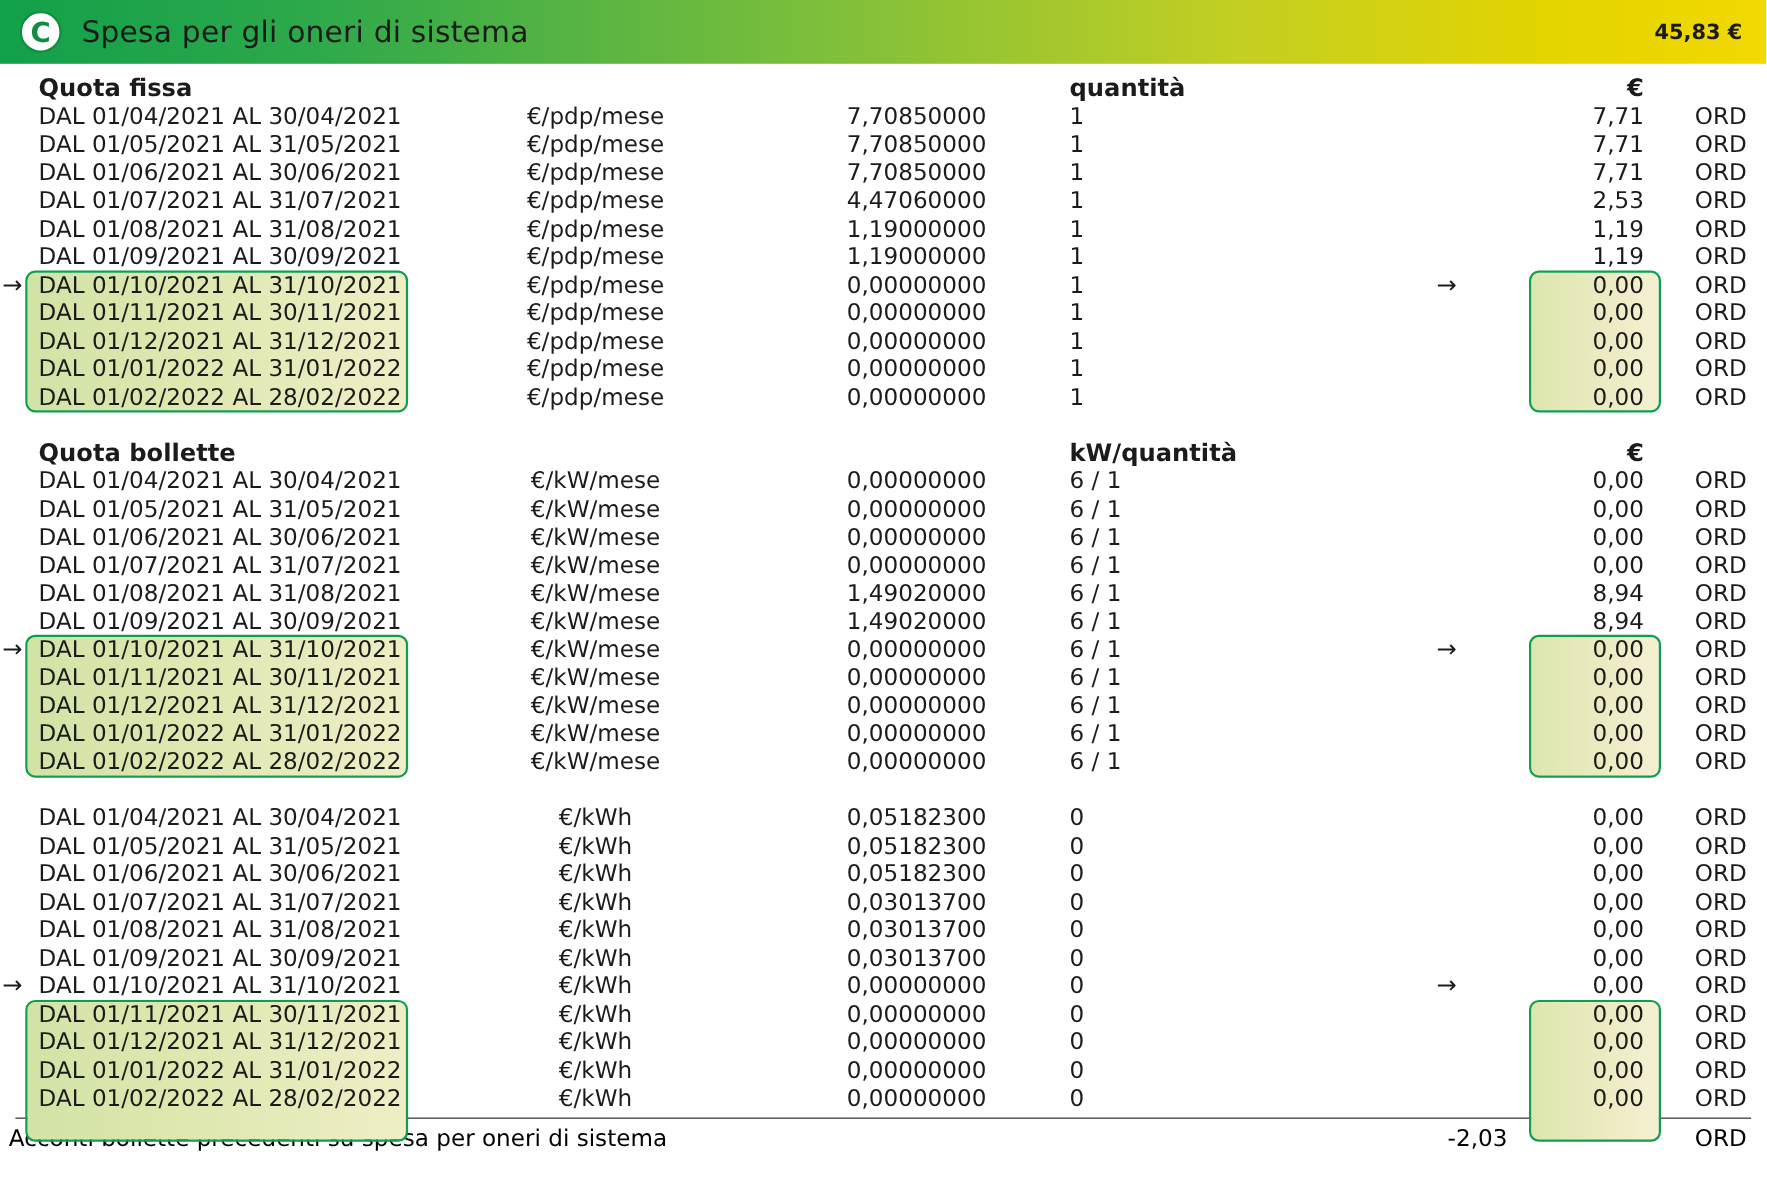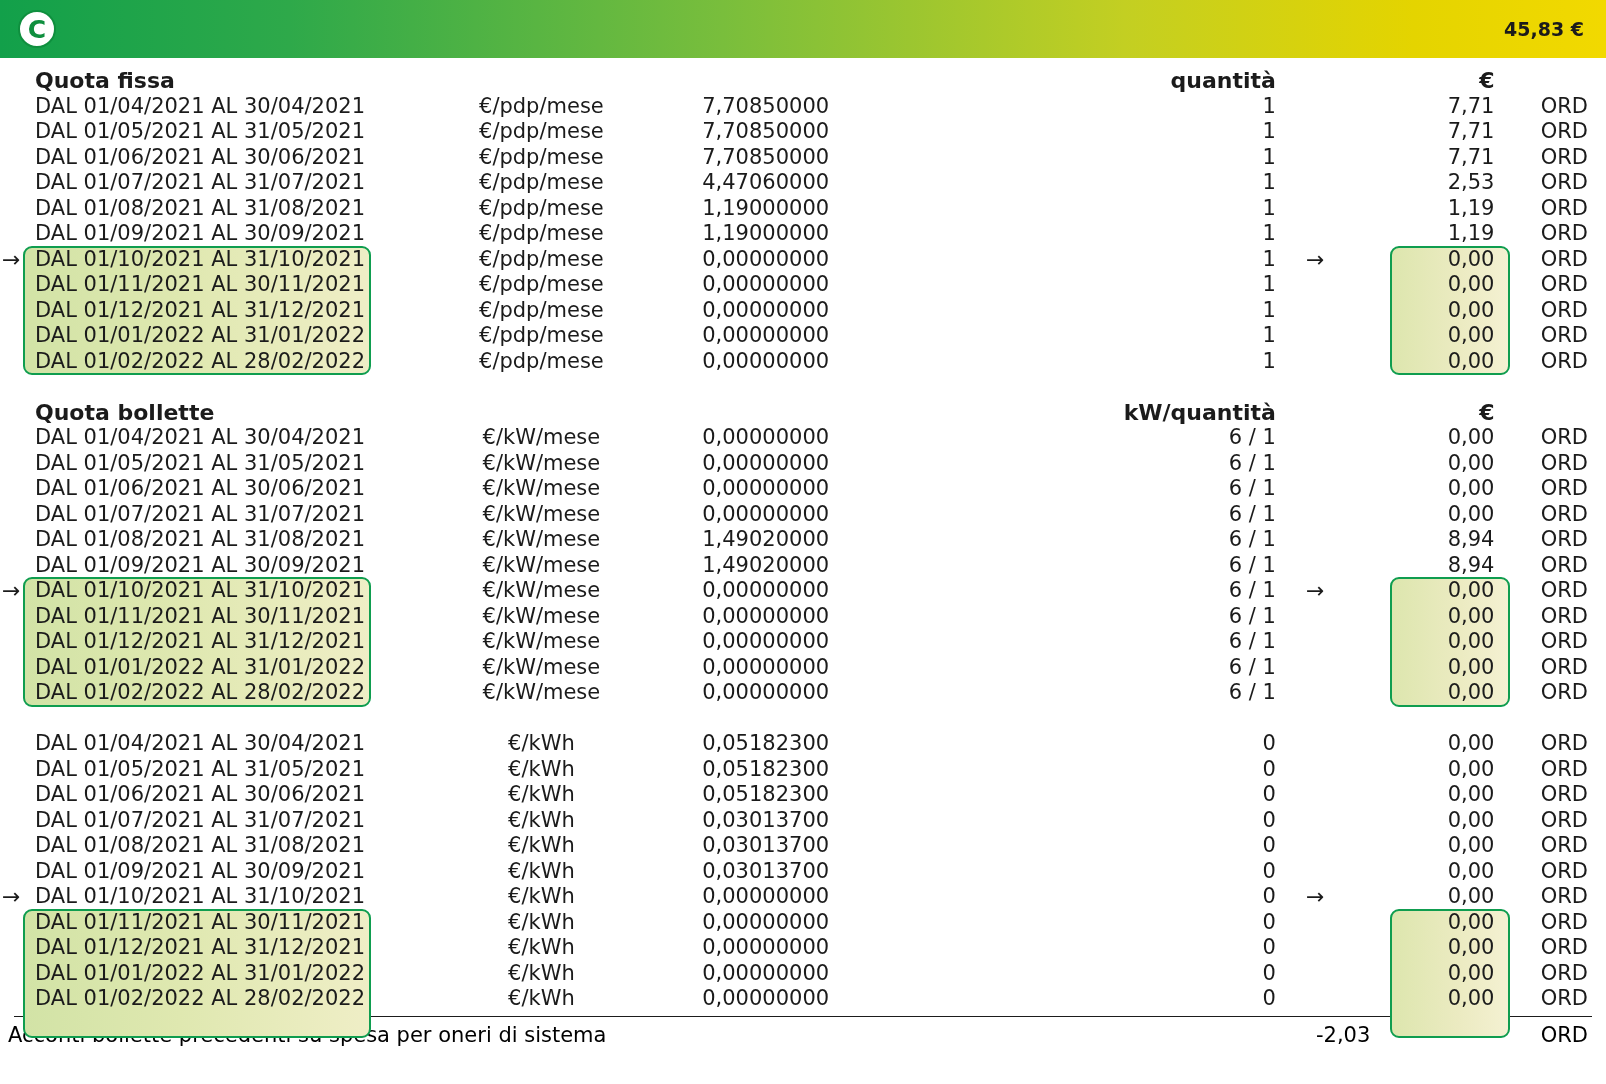--- a/index.html
+++ b/index.html
@@ -63,22 +63,22 @@
   table.grid td {
     padding: 0;
     white-space: nowrap;
     line-height: 25.5px;
     height: 25.5px;
     vertical-align: middle;
   }
   .c-arrow   { width: 26px; text-align: left; padding-left: 2px !important; color:#1b1b1b; font-size:21px;}
   .c-period  { width: 350px; padding-left: 8px !important; }
   .c-unit    { width: 300px; text-align: center; padding-right: 10px !important; }
-  .c-price   { width: 260px; text-align: left; padding-right: 8px !important; }
-  .c-qty     { width: 300px; text-align: right; padding-right: 8px !important; }
+  .c-price   { width: 260px; text-align: center; padding-right: 8px !important; }
+  .c-qty     { width: 300px; padding-right: 8px !important; }
   .c-arrow2  { width: 60px; text-align: center; }
   .c-amount  { width: 160px; text-align: right; padding-right: 18px !important; }
   .c-type    { width: 90px; text-align: right; padding-right: 18px !important; }
 
   .section-title {
     font-weight: bold;
     font-size: 22px;
     padding-left: 8px !important;
   }
   .col-head {
@@ -121,20 +121,21 @@
   .footer-type { width: 90px; text-align: right; padding-right: 18px; }
   .arrow-glyph { font-size: 22px; }
 </style>
 </head>
 <body>
 
 <div class="page">
 
   <div class="header">
     <div class="badge">C</div>
+    <div class="header-title">Spesa per gli oneri di sistema</div>
     <div class="header-amount">45,83 €</div>
   </div>
 
   <div class="body">
     <div class="overlay-layer" id="overlays">
         <div class="hl" style="left: 23px; top: 187.5px; width: 348px; height: 129.5px;"></div>
         <div class="hl-amt" style="left: 1390.47px; top: 187.5px; width: 120px; height: 129.5px;"></div>
         <div class="hl" style="left: 23px; top: 519px; width: 348px; height: 129.5px;"></div>
         <div class="hl-amt" style="left: 1390.47px; top: 519px; width: 120px; height: 129.5px;"></div>
         <div class="hl" style="left: 23px; top: 850.5px; width: 348px; height: 129.5px;"></div>

